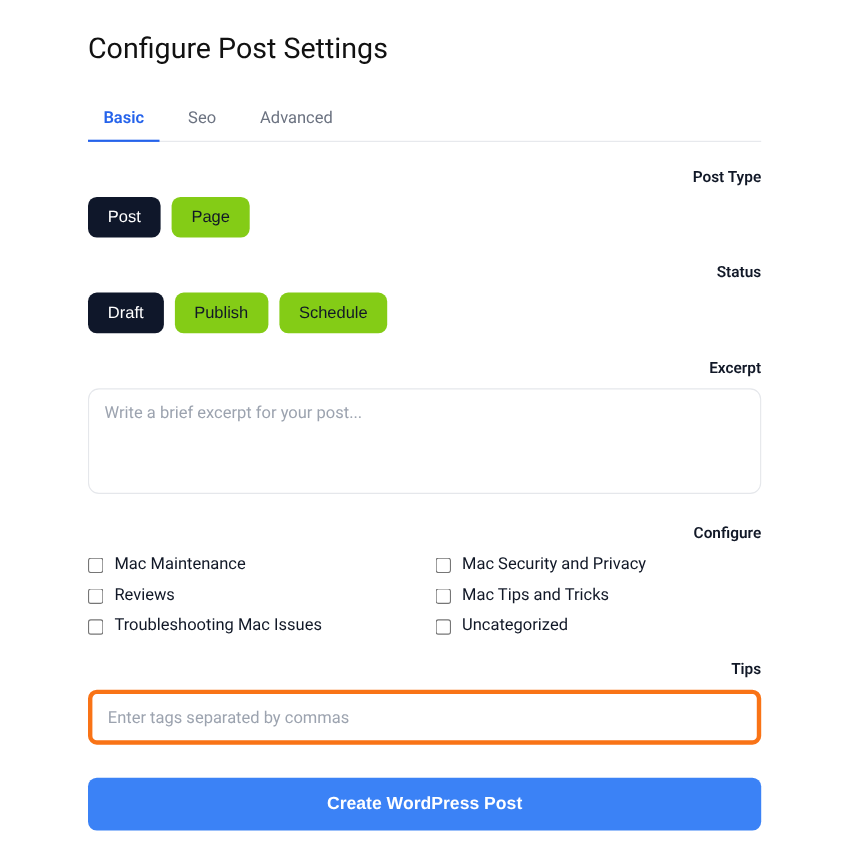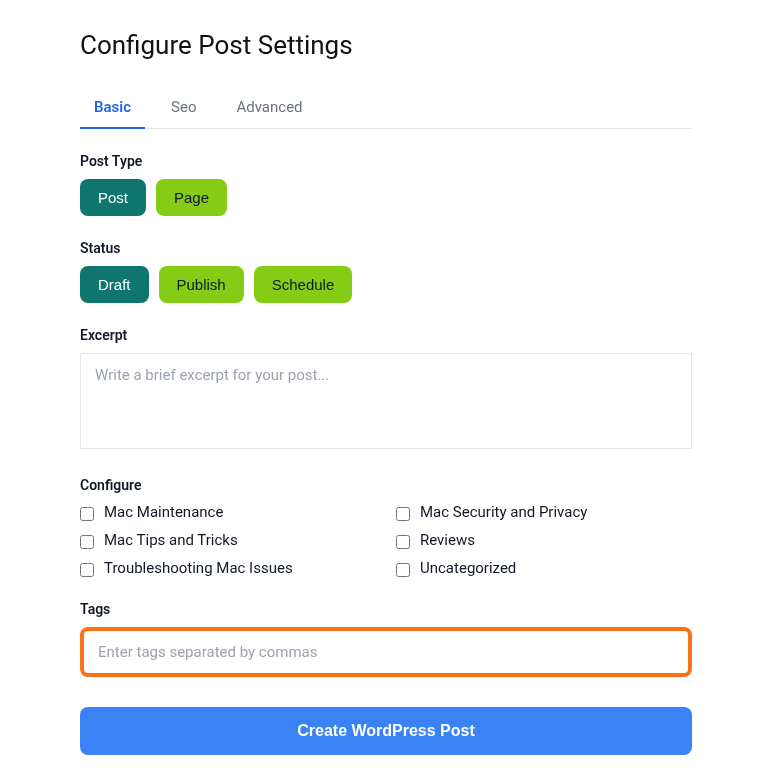--- a/index.html
+++ b/index.html
@@ -48,44 +48,45 @@
     }
     .field-group {
       margin-bottom: 24px;
     }
     .field-label {
       font-size: 14px;
       font-weight: 600;
       color: #111827;
       margin-bottom: 10px;
       display: block;
+      text-align: right;
     }
     .btn-row {
       display: flex;
       gap: 10px;
     }
     .choice-btn {
       padding: 10px 18px;
       border-radius: 8px;
       font-size: 15px;
       border: none;
       cursor: pointer;
       background: #84cc16;
       color: #111827;
     }
     .choice-btn.selected {
-      background: #0f766e;
+      background: #0f172a;
       color: #fff;
       font-weight: 500;
     }
     .textarea {
       width: 100%;
       min-height: 96px;
       border: 1px solid #e5e7eb;
-      border-radius: 0;
+      border-radius: 10px;
       padding: 12px 14px;
       font-size: 15px;
       font-family: inherit;
       resize: none;
       color: #111827;
     }
     .textarea::placeholder {
       color: #9ca3af;
     }
     .categories-grid {
@@ -170,38 +171,38 @@
     <label class="checkbox-row">
       <input type="checkbox" style="">
       <span>Mac Maintenance</span>
     </label>
     <label class="checkbox-row">
       <input type="checkbox" style="">
       <span>Mac Security and Privacy</span>
     </label>
     <label class="checkbox-row">
       <input type="checkbox" style="">
+      <span>Reviews</span>
+    </label>
+    <label class="checkbox-row">
+      <input type="checkbox" style="">
       <span>Mac Tips and Tricks</span>
     </label>
     <label class="checkbox-row">
       <input type="checkbox" style="">
-      <span>Reviews</span>
-    </label>
-    <label class="checkbox-row">
-      <input type="checkbox" style="">
       <span>Troubleshooting Mac Issues</span>
     </label>
     <label class="checkbox-row">
       <input type="checkbox" style="">
       <span>Uncategorized</span>
     </label>
   </div>
 </div>
 
 <div class="field-group">
-  <label class="field-label">Tags</label>
+  <label class="field-label">Tips</label>
   <input type="text" class="text-input" placeholder="Enter tags separated by commas" style="">
 </div>
 
 <button class="submit-btn">Create WordPress Post</button>
 
 
 
 
 </body></html>

